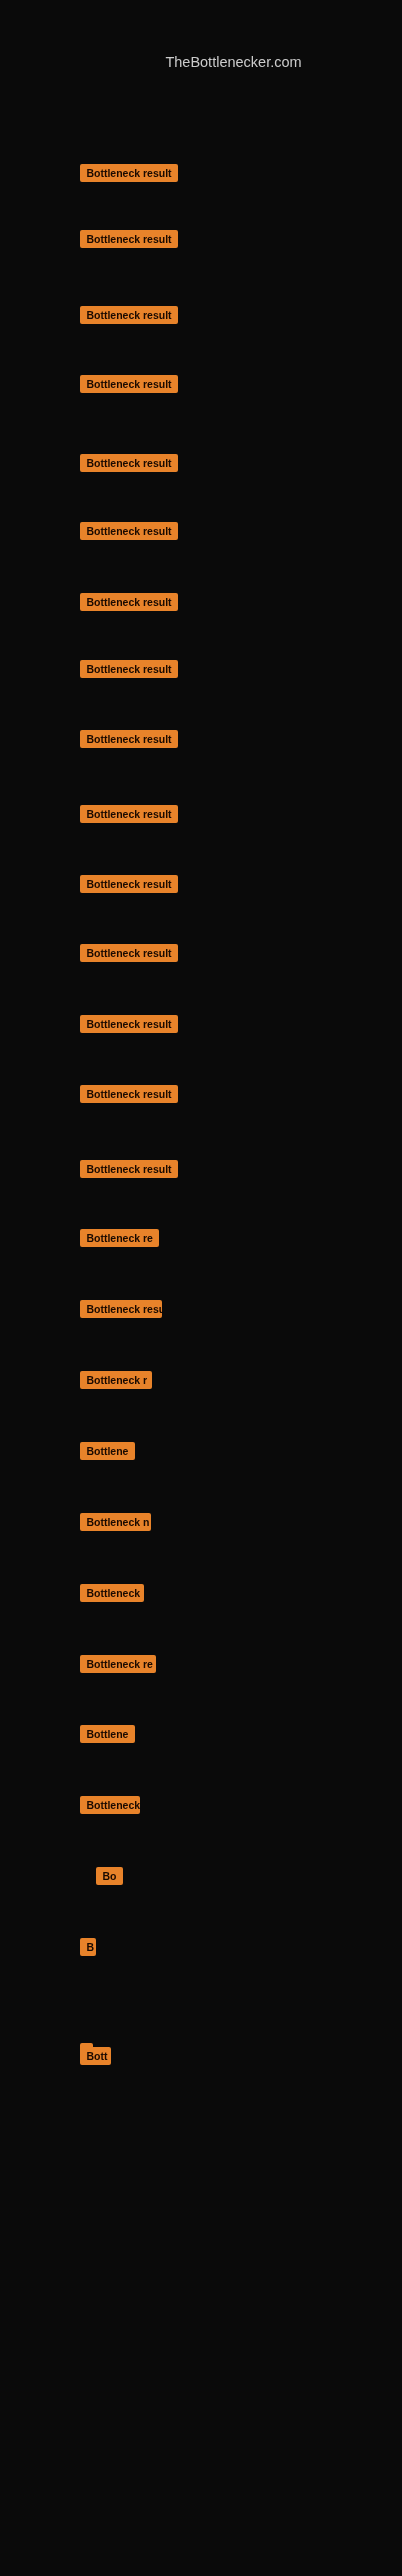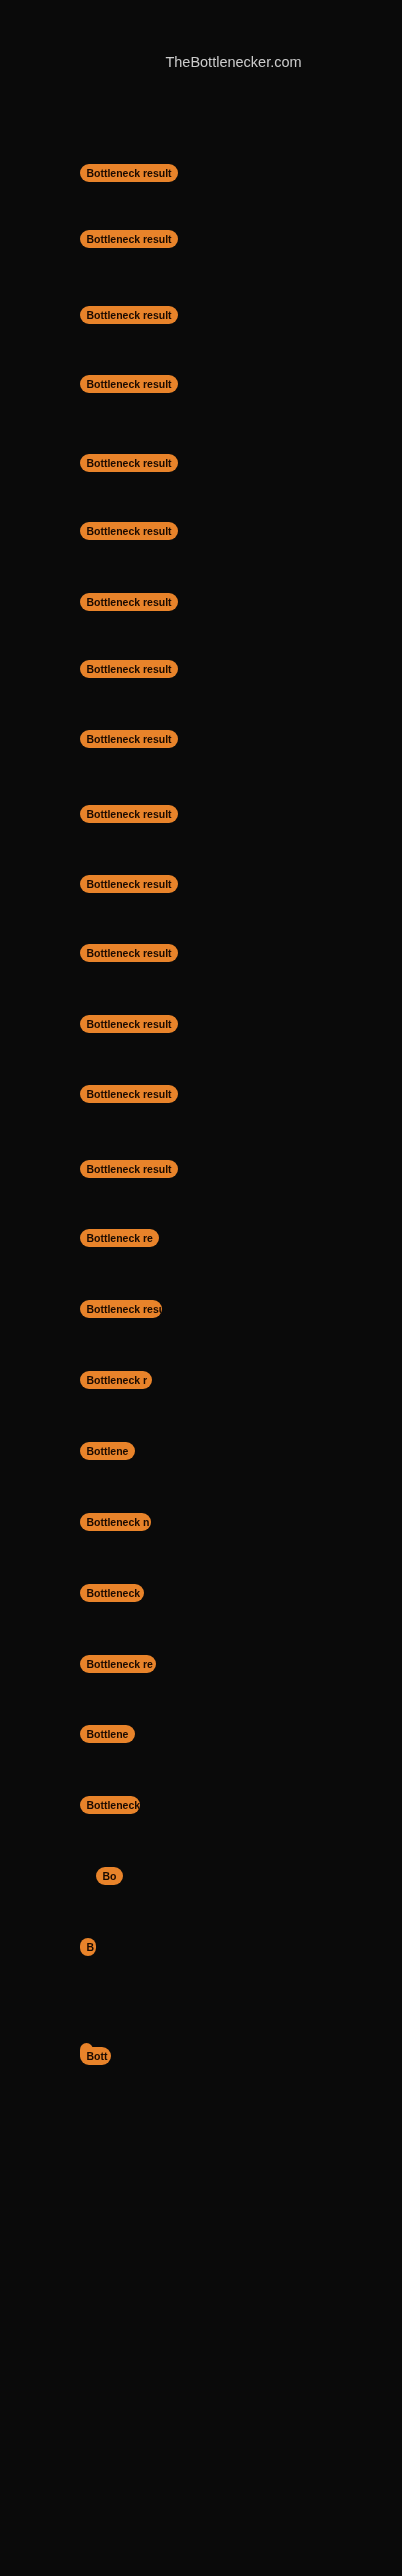--- a/index.html
+++ b/index.html
@@ -24,21 +24,21 @@
       font-weight: normal;
     }
 
     .bottleneck-label {
       display: inline-block;
       background-color: #e8832a;
       color: #1a0a00;
       font-size: 10.5px;
       font-weight: bold;
       padding: 3.2px 6.4px;
-      border-radius: 9px;
+      border-radius: 2px;
       white-space: nowrap;
       overflow: hidden;
     }
 
     .result-item {
       position: absolute;
       left: 0;
     }
   </style>
 </head>

